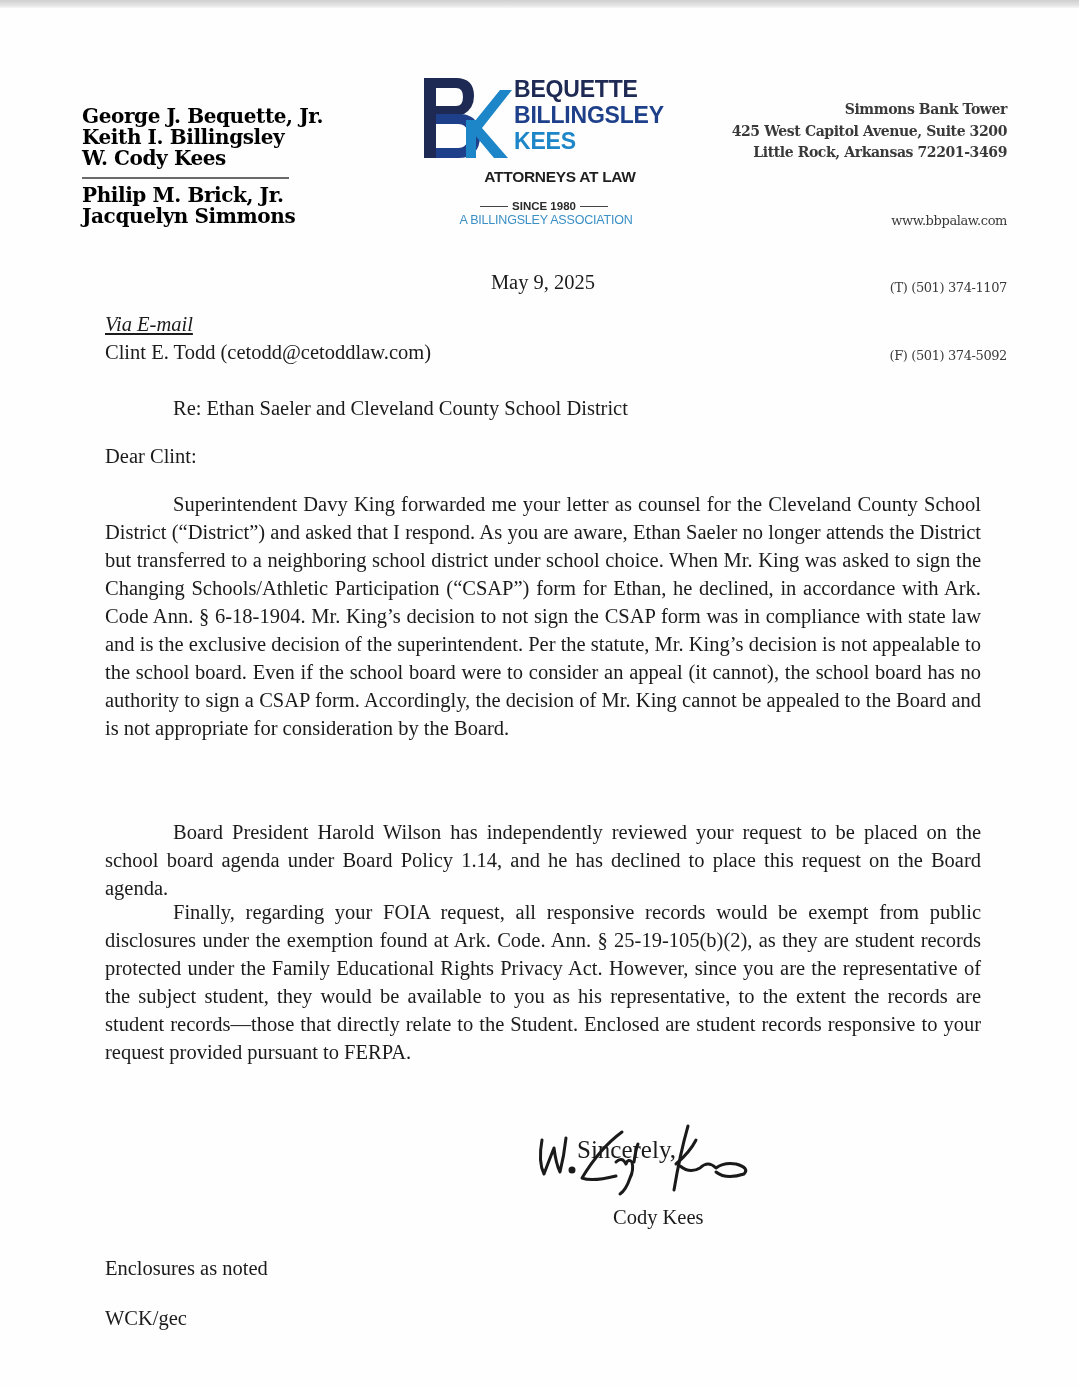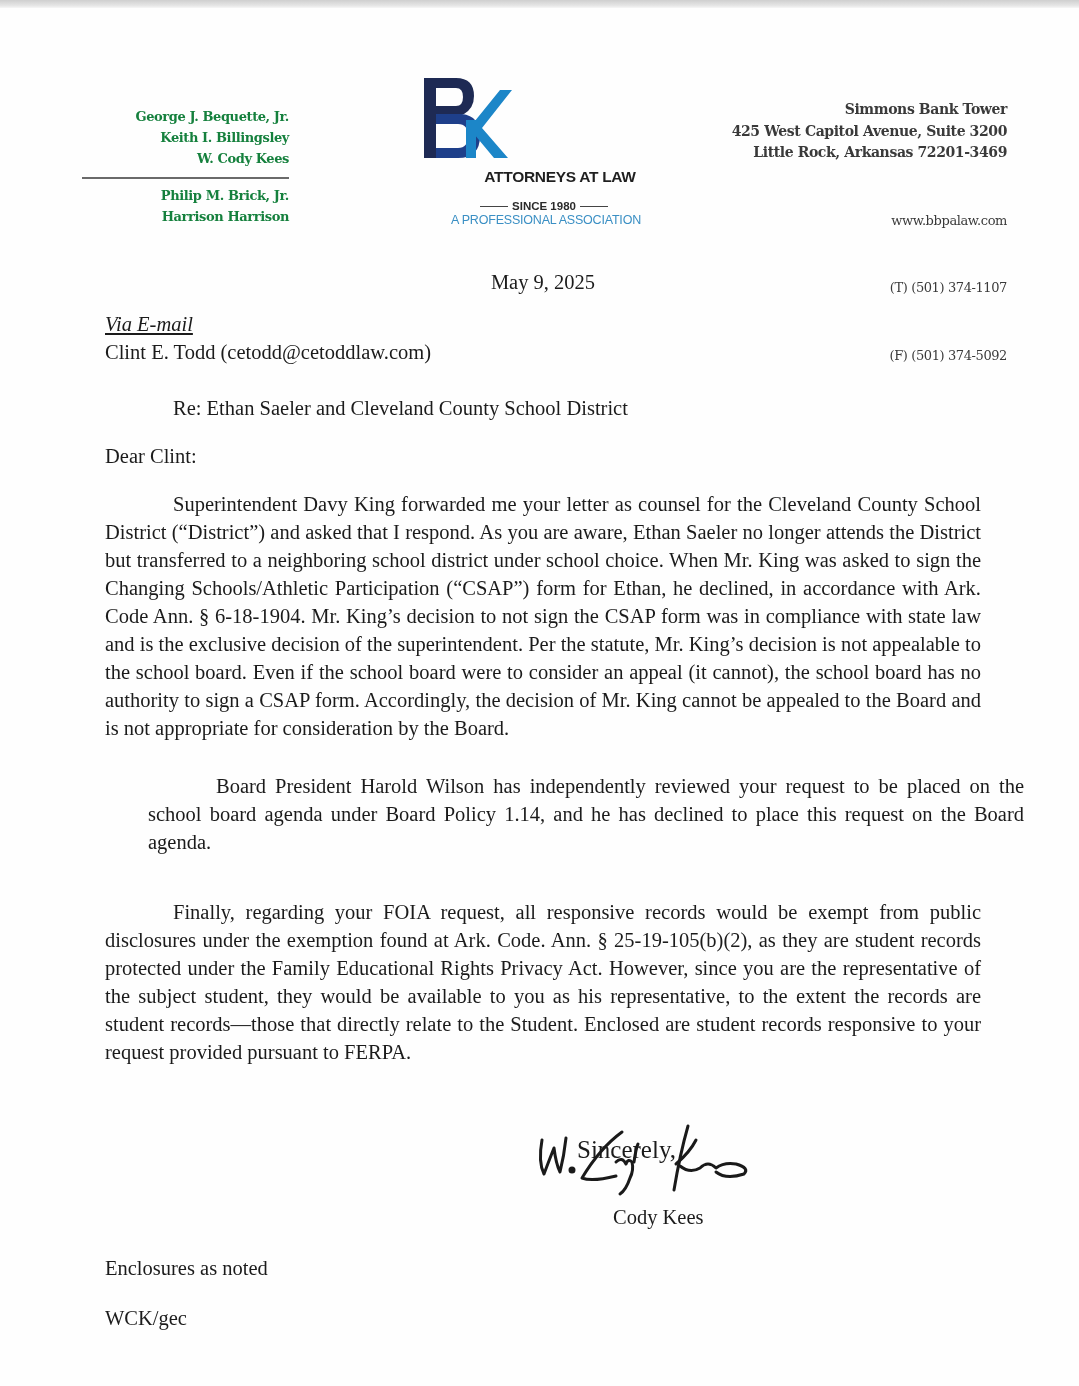--- a/index.html
+++ b/index.html
@@ -5,22 +5,22 @@
     html, body { margin: 0; padding: 0; }
     body {
       width: 1079px; height: 1386px; background: #fefefe; position: relative; overflow: hidden;
       font-family: "Liberation Serif", serif; color: #1b1b1b;
     }
     .topbar { position: absolute; left: 0; top: 0; width: 1079px; height: 8px;
       background: linear-gradient(#cfcfcf, #e6e6e6 70%, #f6f6f6); }
     .abs { position: absolute; }
 
     
-    .attys { left: 82px; top: 106px; font-family: "DejaVu Serif", serif; font-size: 13px; font-weight: bold;
-      color: #15803d; line-height: 21px; letter-spacing: -0.4px; text-align: right; }
+    .attys { left: 82px; top: 106px; font-family: "DejaVu Serif", serif; font-size: 20px; font-weight: bold;
+      color: #000000; line-height: 21px; letter-spacing: -0.4px; }
     .attys .rule { width: 207px; height: 2px; background: #6a6a6a; margin: 8px 0 6px 0; }
 
     
     .logo { left: 422px; top: 76px; width: 260px; height: 160px; }
     .bk { position: absolute; left: 0; top: 0; width: 90px; height: 84px; }
     .firm-name { position: absolute; left: 92px; top: 0; font-family: "Liberation Sans", sans-serif; font-weight: bold;
       font-size: 23px; line-height: 26px; letter-spacing: -0.2px; }
     .firm-name div:nth-child(1) { color: #1e2a54; }
     .firm-name div:nth-child(2) { color: #1e3f8a; }
     .firm-name div:nth-child(3) { color: #1c86c8; }
@@ -39,56 +39,61 @@
 
     .date { left: 0; width: 1086px; top: 268px; text-align: center; font-size: 20px; }
 
     .body-text { font-size: 20.5px; line-height: 28px; }
     .via { left: 105px; top: 310px; font-weight: normal; font-style: italic; text-decoration: underline; }
     .to { left: 105px; top: 338px; }
     .re { left: 173px; top: 394px; }
     .salut { left: 105px; top: 442px; }
     .para { left: 105px; width: 876px; text-align: justify; text-indent: 68px; margin: 0; }
     .p1 { top: 490px; }
-    .p2 { top: 772px; margin-left: 43px; }
+    .p2 { top: 818px; }
     .p3 { top: 898px; }
 
     .sincerely { left: 577px; top: 1136px; font-size: 25px; }
     .sig { left: 530px; top: 1118px; width: 230px; height: 82px; }
     .signame { left: 577px; top: 1206px; font-size: 20.5px; margin-left: 36px; }
     .encl { left: 105px; top: 1257px; font-size: 20.5px; }
     .initials { left: 105px; top: 1307px; font-size: 20.5px; }
   </style>
 </head>
 <body>
 
 <div class="topbar"></div>
 
 <div class="abs attys">
   <div>George J. Bequette, Jr.</div>
   <div>Keith I. Billingsley</div>
   <div>W. Cody Kees</div>
   <div class="rule"></div>
   <div>Philip M. Brick, Jr.</div>
-  <div>Harrison Harrison</div>
+  <div>Jacquelyn Simmons</div>
 </div>
 
 <div class="abs logo">
   <svg class="bk" viewBox="0 0 90 84">
     <path d="M2 2 H34 Q52 2 52 20 Q52 32 42 38 L2 38 Z M14 12 V30 H34 Q41 30 41 21 Q41 12 34 12 Z" fill="#1e2a54" fill-rule="evenodd"></path>
     <path d="M2 38 H40 Q58 40 58 60 Q58 82 36 82 H2 Z M14 48 V72 H36 Q46 72 46 60 Q46 48 36 48 Z" fill="#1e3f8a" fill-rule="evenodd"></path>
     <rect x="2" y="2" width="12" height="80" fill="#1e2a54"></rect>
     <path d="M44 56 L78 14 H90 L60 52 L86 82 H72 L52 58 Z" fill="#1c86c8"></path>
     <rect x="44" y="44" width="10" height="38" fill="#1c86c8"></rect>
   </svg>
+  <div class="firm-name">
+    <div>BEQUETTE</div>
+    <div>BILLINGSLEY</div>
+    <div>KEES</div>
+  </div>
   <div class="atl">ATTORNEYS AT LAW</div>
   <div class="since">
     <span class="dash"></span><span>SINCE 1980</span><span class="dash"></span>
   </div>
-  <div class="assoc">A PROFESSIONAL ASSOCIATION</div>
+  <div class="assoc">A BILLINGSLEY ASSOCIATION</div>
 </div>
 
 <div class="abs addr">
   <div>Simmons Bank Tower</div>
   <div>425 West Capitol Avenue, Suite 3200</div>
   <div>Little Rock, Arkansas 72201-3469</div>
   <div class="thin">www.bbpalaw.com</div>
   <div class="thin">(T) (501) 374-1107</div>
   <div class="thin">(F) (501) 374-5092</div>
 </div>

